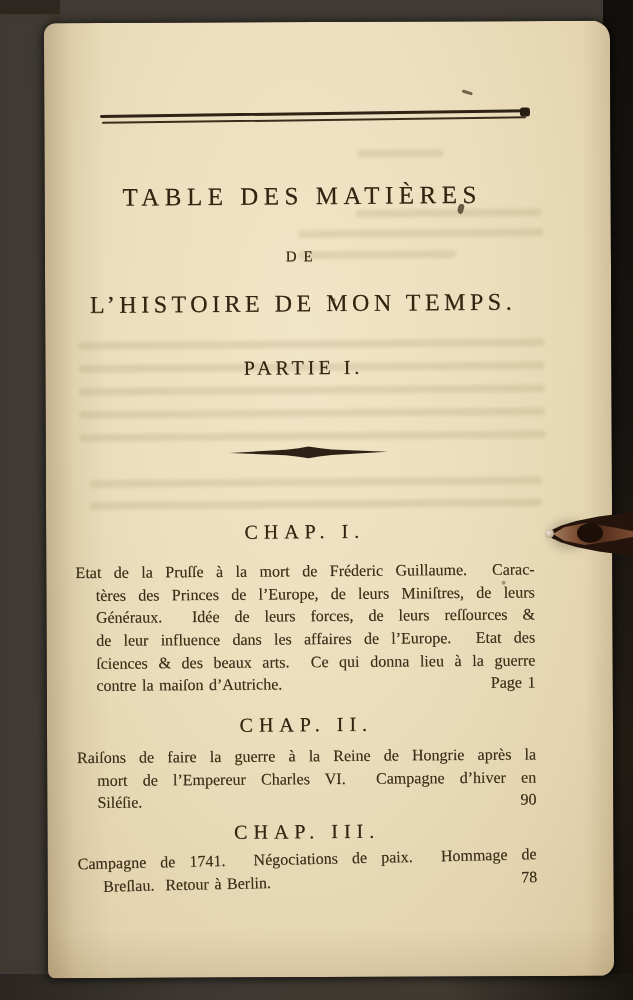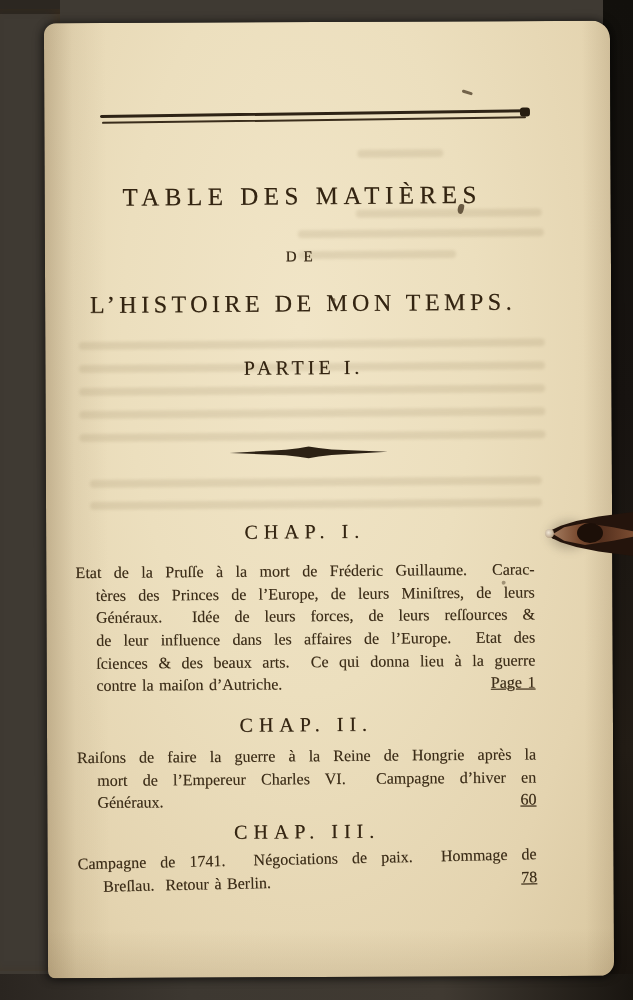--- a/index.html
+++ b/index.html
@@ -53,21 +53,21 @@
   
   .entry{position:absolute;left:29px;width:459px;font-size:16px;color:#3c2d18;
     text-shadow:0.25px 0.25px 0.25px rgba(60,45,24,0.45);}
   .entry .ln{line-height:22.7px;height:22.7px;text-align:justify;text-align-last:justify;
     word-spacing:1.5px;white-space:nowrap;overflow:visible;}
   .entry .ln.indent{padding-left:20px;}
   .entry .lastln{line-height:22.7px;height:22.7px;display:flex;
     justify-content:space-between;align-items:baseline;word-spacing:1.5px;}
   .entry .lastln.indent{padding-left:20px;}
   .entry .lastln.indent3{padding-left:25px;}
-  .pgnum{white-space:nowrap;text-decoration:underline;}
+  .pgnum{white-space:nowrap;}
   
   .speck{position:absolute;background:#4a3a24;border-radius:50%;}
   
   .pointer-wrap{position:absolute;left:543px;top:505px;width:90px;height:58px;}
   .pointer-shadow{position:absolute;left:0px;top:10px;width:52px;height:40px;border-radius:50%;
     background:radial-gradient(ellipse at center,rgba(60,50,40,0.45),rgba(60,50,40,0) 70%);
     filter:blur(3px);}
   .pointer-body{position:absolute;left:4px;top:6px;width:86px;height:46px;background:#24140c;
     clip-path:polygon(0% 50%,6% 41%,16% 32%,34% 22%,60% 12%,100% 2%,100% 98%,60% 88%,34% 78%,16% 68%,6% 59%);
     }
@@ -128,22 +128,22 @@
         <span>contre la maiſon d’Autriche.</span>
         <span class="pgnum">Page 1</span>
       </div>
     </div>
 
     <div class="h-center t-chap" style="top:691px;">CHAP. II.</div>
     <div class="entry" style="top:723px;">
       <div class="ln">Raiſons de faire la guerre à la Reine de Hongrie après la</div>
       <div class="ln indent">mort de l’Empereur Charles VI.&nbsp; Campagne d’hiver en</div>
       <div class="lastln indent">
-        <span>Généraux.</span>
-        <span class="pgnum">60</span>
+        <span>Siléſie.</span>
+        <span class="pgnum">90</span>
       </div>
     </div>
 
     <div class="h-center t-chap" style="top:798px;">CHAP. III.</div>
     <div class="entry" style="top:826px;transform:rotate(-0.8deg);">
       <div class="ln">Campagne de 1741.&nbsp; Négociations de paix.&nbsp; Hommage de</div>
       <div class="lastln indent3">
         <span>Breſlau.&nbsp; Retour à Berlin.</span>
         <span class="pgnum">78</span>
       </div>

